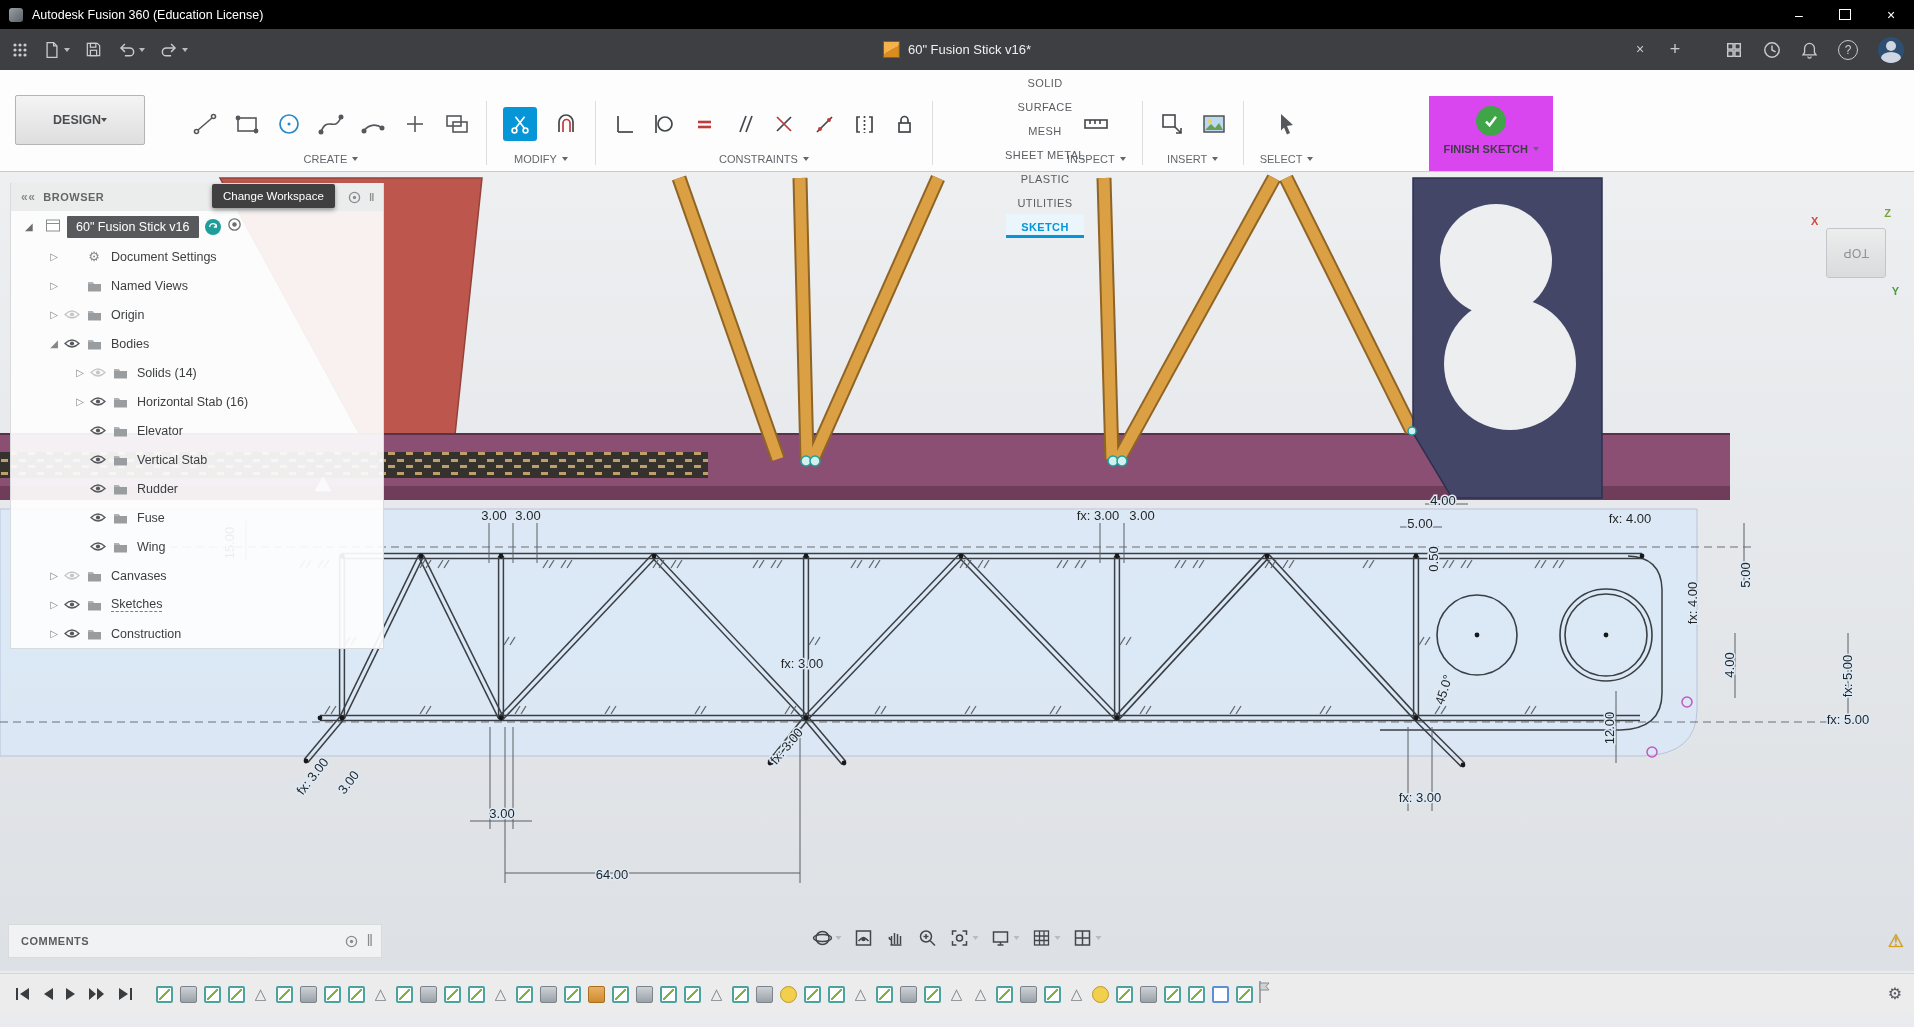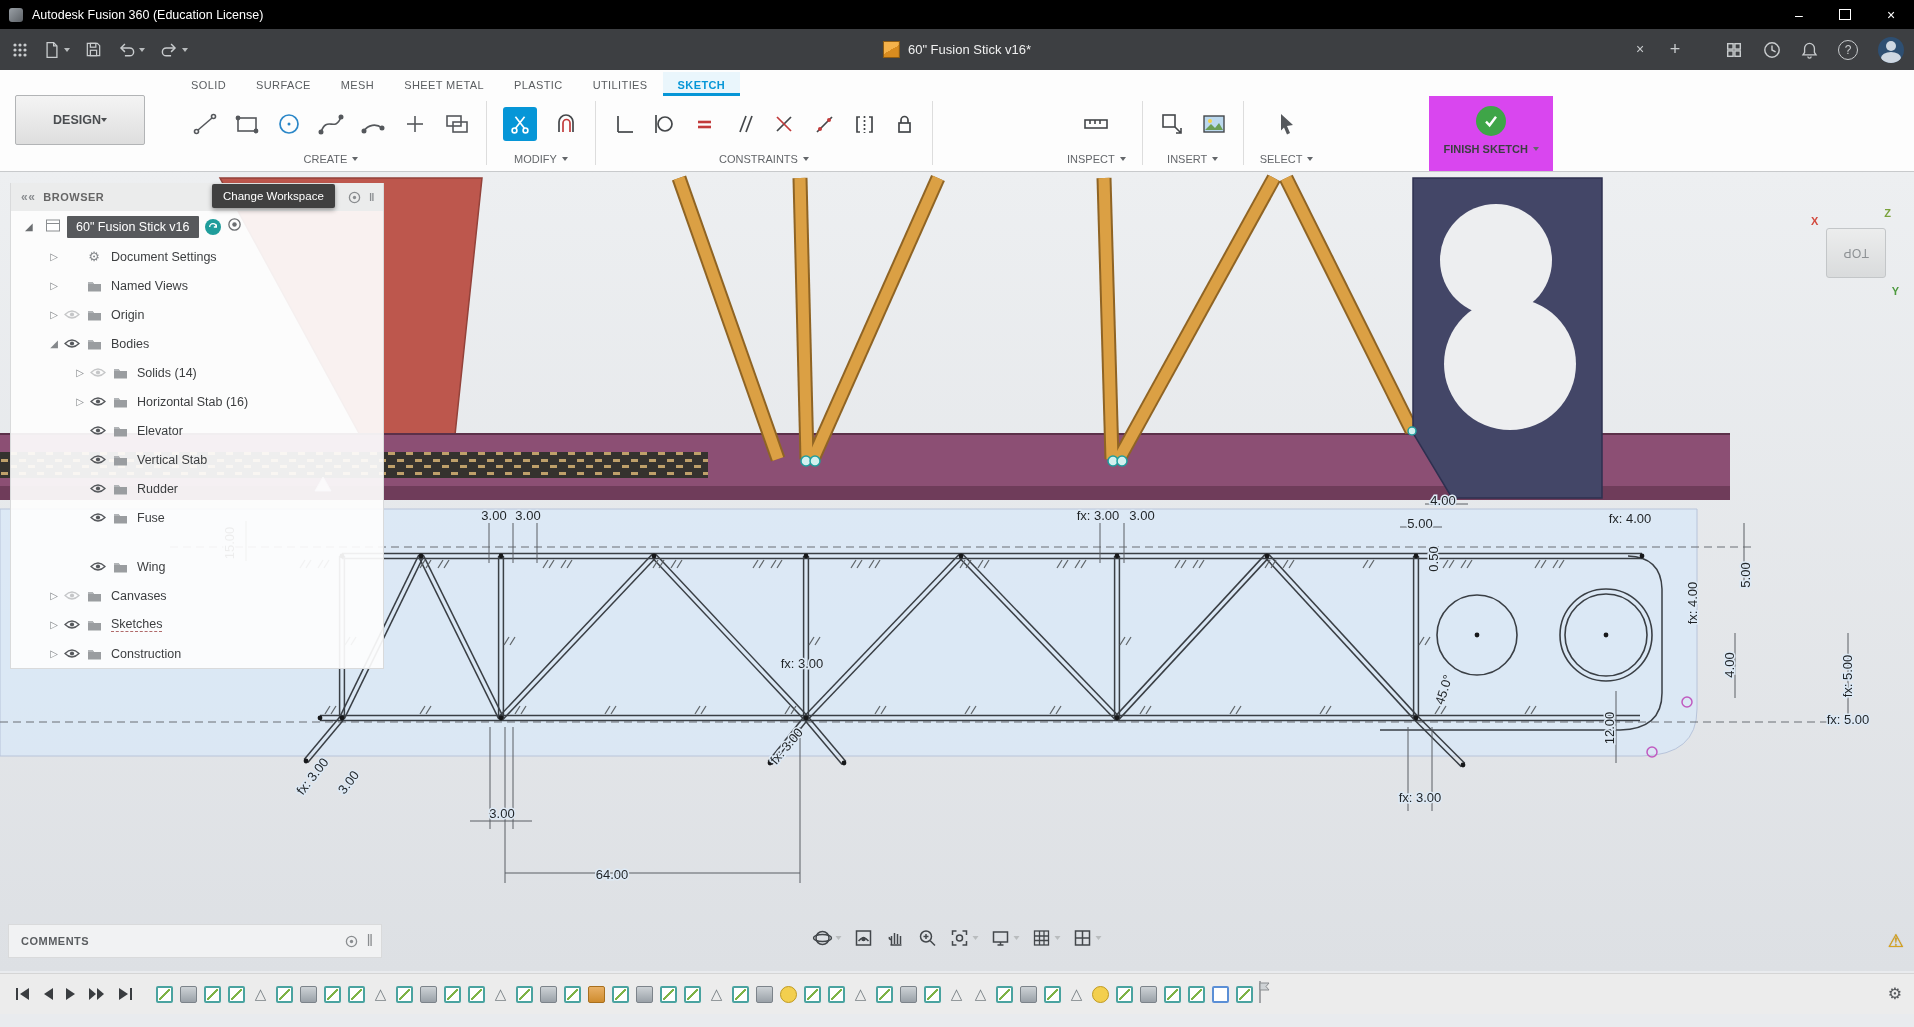--- a/index.html
+++ b/index.html
@@ -35,21 +35,21 @@
   .appbar-right{position:absolute;right:10px;top:0;height:41px;display:flex;align-items:center;gap:20px;}
   .help-circ{width:18px;height:18px;border:1.4px solid #c9ccce;border-radius:50%;color:#c9ccce;
              font-size:12px;display:flex;align-items:center;justify-content:center;}
   .avatar{width:26px;height:26px;border-radius:50%;background:#2e4f72;position:relative;overflow:hidden;}
   .avatar::before{content:"";position:absolute;left:8px;top:4px;width:10px;height:10px;border-radius:50%;background:#cfd8e2;}
   .avatar::after{content:"";position:absolute;left:3px;top:15px;width:20px;height:12px;border-radius:50%;background:#cfd8e2;}
 
   
   .ribbon{position:absolute;top:70px;left:0;right:0;height:101px;background:#fdfdfd;
           border-bottom:1px solid #c8cacc;z-index:20;}
-  .ribbon-tabs{display:flex;margin-left:176px;height:26px;align-items:flex-end;}
+  .ribbon-tabs{display:flex;margin-left:176px;height:26px;align-items:center;flex-direction:column;}
   .ribbon-tab{font-size:11px;color:#5a5d60;padding:7px 15px 5px;letter-spacing:.4px;}
   .ribbon-tab.active{color:#0696d7;font-weight:bold;background:#eaf6fc;
                      border-bottom:3px solid #0696d7;padding-bottom:2px;}
   .design-btn{position:absolute;left:15px;top:25px;width:128px;height:48px;border:1px solid #b2b4b6;
               border-radius:2px;background:linear-gradient(#f4f4f4,#dedede);display:flex;
               align-items:center;justify-content:center;gap:0;font-size:12.5px;font-weight:bold;color:#4a4d50;}
   .design-btn .caret-dn{border-top-color:#4a4d50;}
   .ribbon-row{position:absolute;top:26px;left:176px;height:75px;display:flex;align-items:flex-start;}
   .rgroup{display:flex;flex-direction:column;align-items:center;padding:0 16px;}
   .rgroup-icons{display:flex;align-items:center;gap:16px;height:50px;margin-top:3px;}
@@ -909,21 +909,21 @@
           </svg>
         </span>
         <span class="ficon">
           <svg width="15" height="12" viewBox="0 0 15 12">
             <path d="M1,2 h4.5 l1.5,2 H14 v7.5 H1 Z" fill="#9a9da0"></path>
             <path d="M1,2 h4.5 l1.5,2 H1 Z" fill="#b2b5b8"></path>
           </svg>
         </span>
         <span class="blabel">Fuse</span>
       </div>
-      <div class="brow" style="padding-left: 62px; margin-top: 20px;">
+      <div class="brow" style="padding-left: 62px;">
         <span class="tri"></span>
         <span class="eyebox">
           <svg width="16" height="11" viewBox="0 0 16 11" fill="none" stroke="#55585c" stroke-width="1.3">
             <path d="M1,5.5 Q8,-1.5 15,5.5 Q8,12.5 1,5.5 Z"></path>
             <circle cx="8" cy="5.5" r="2.1" fill="#55585c" stroke="none"></circle>
           </svg>
         </span>
         <span class="ficon">
           <svg width="15" height="12" viewBox="0 0 15 12">
             <path d="M1,2 h4.5 l1.5,2 H14 v7.5 H1 Z" fill="#9a9da0"></path>

